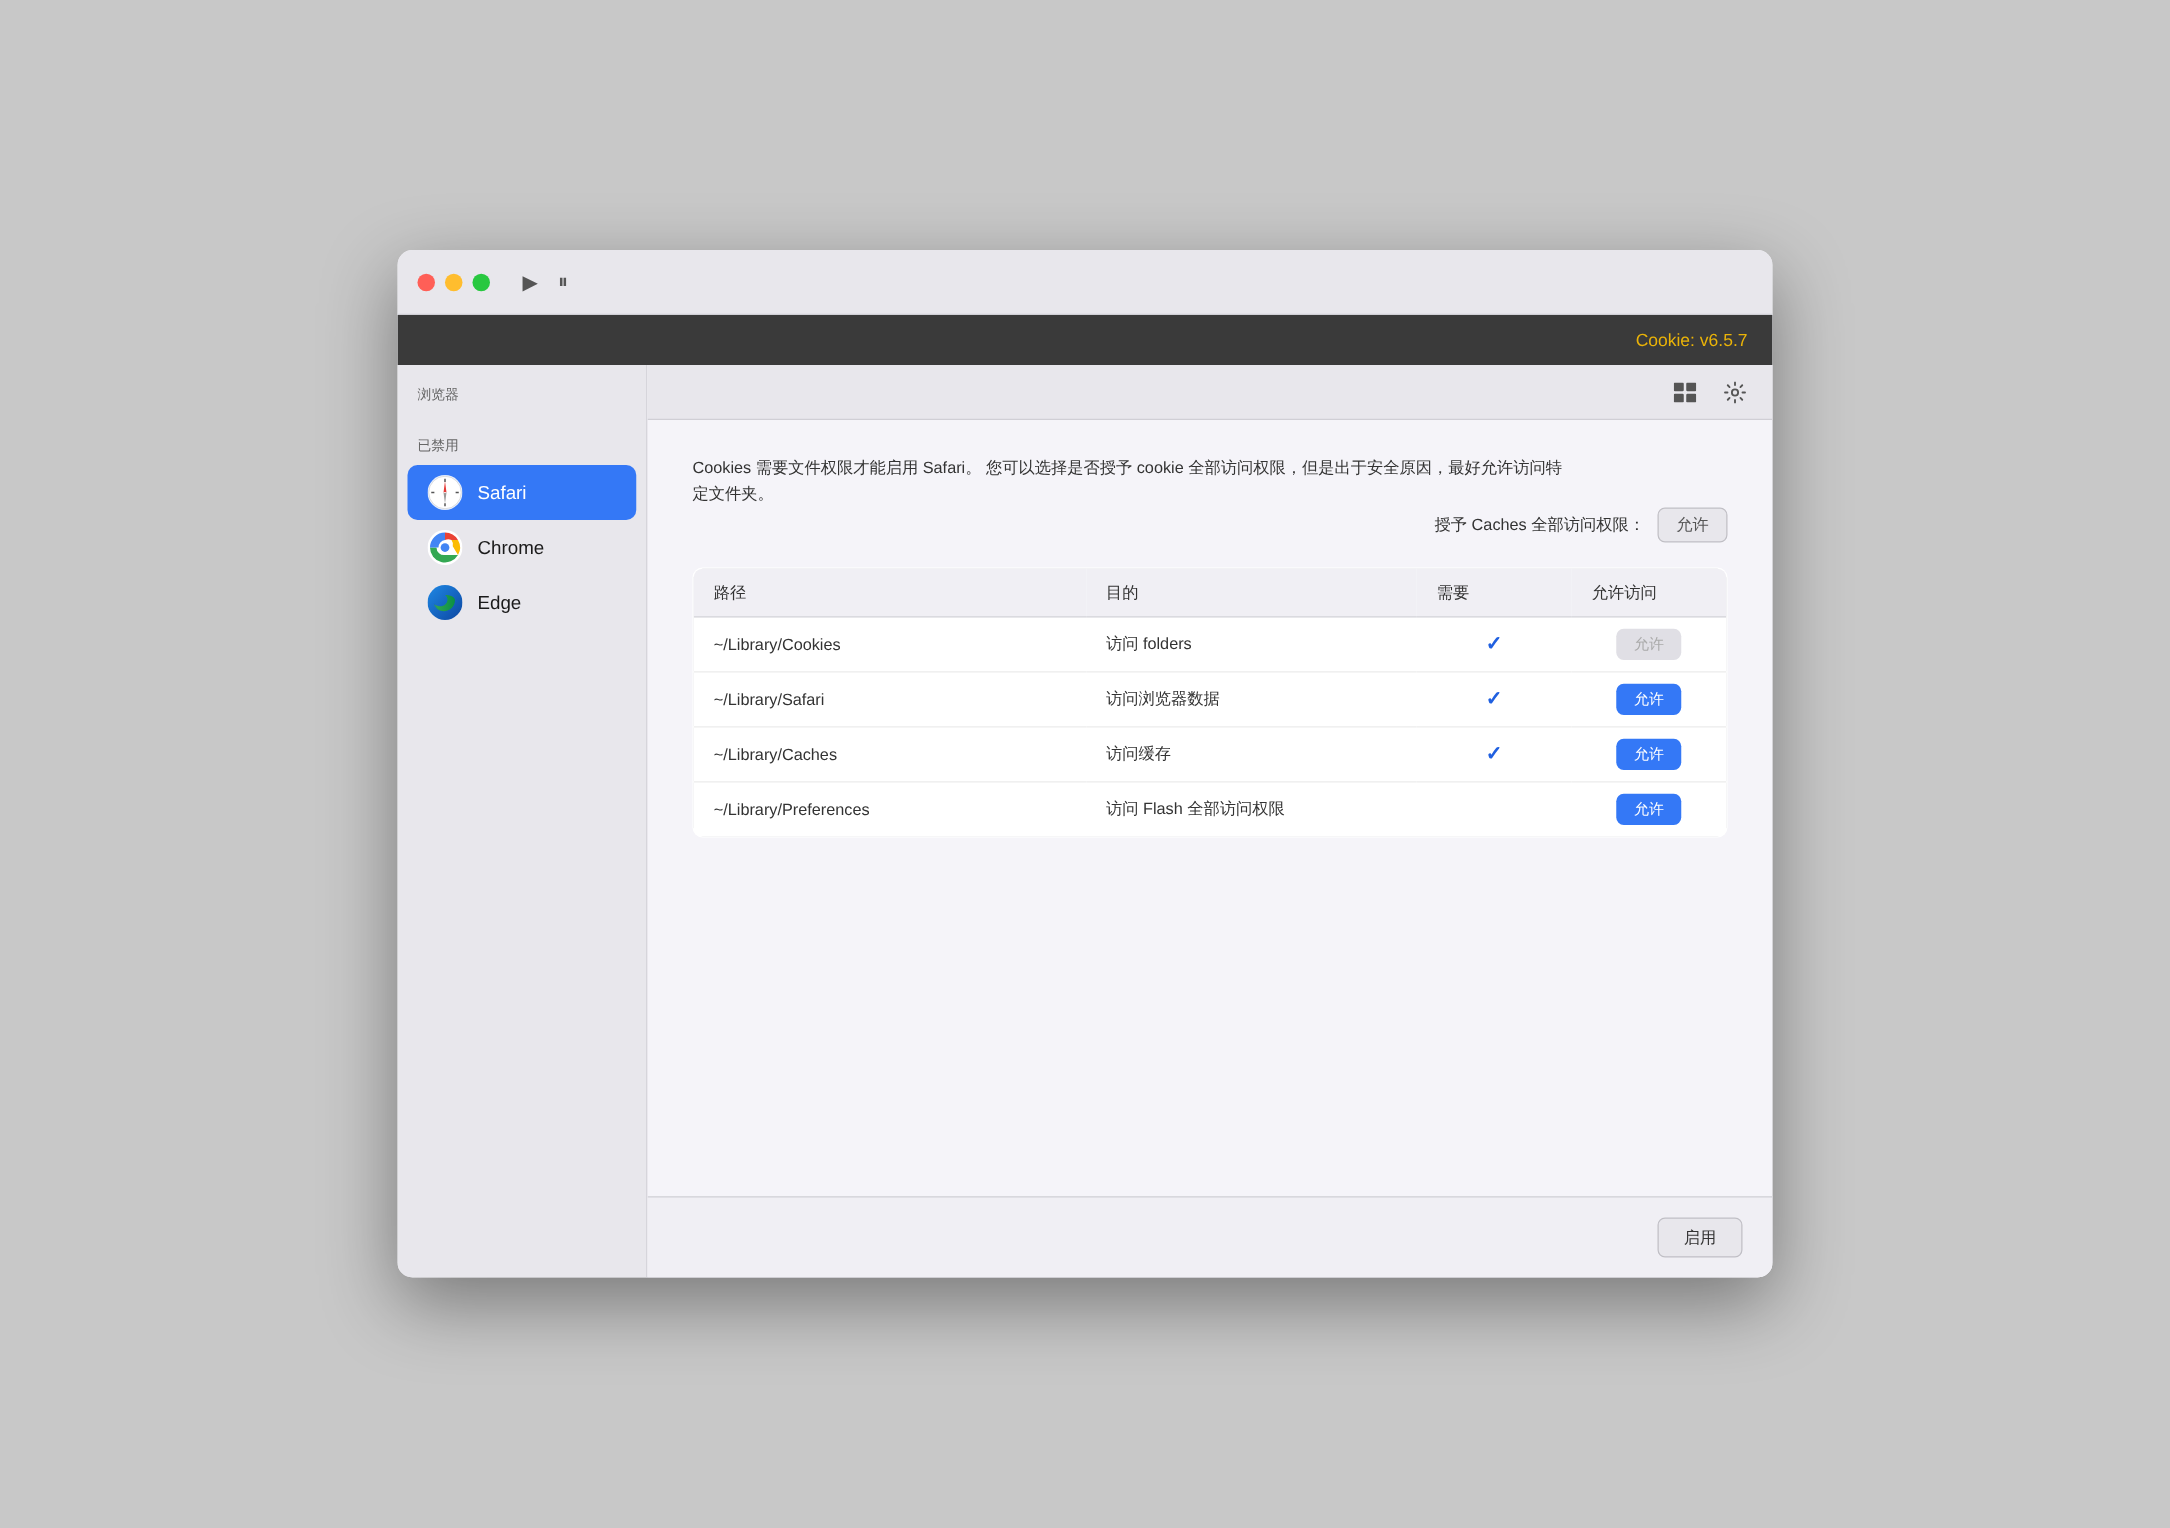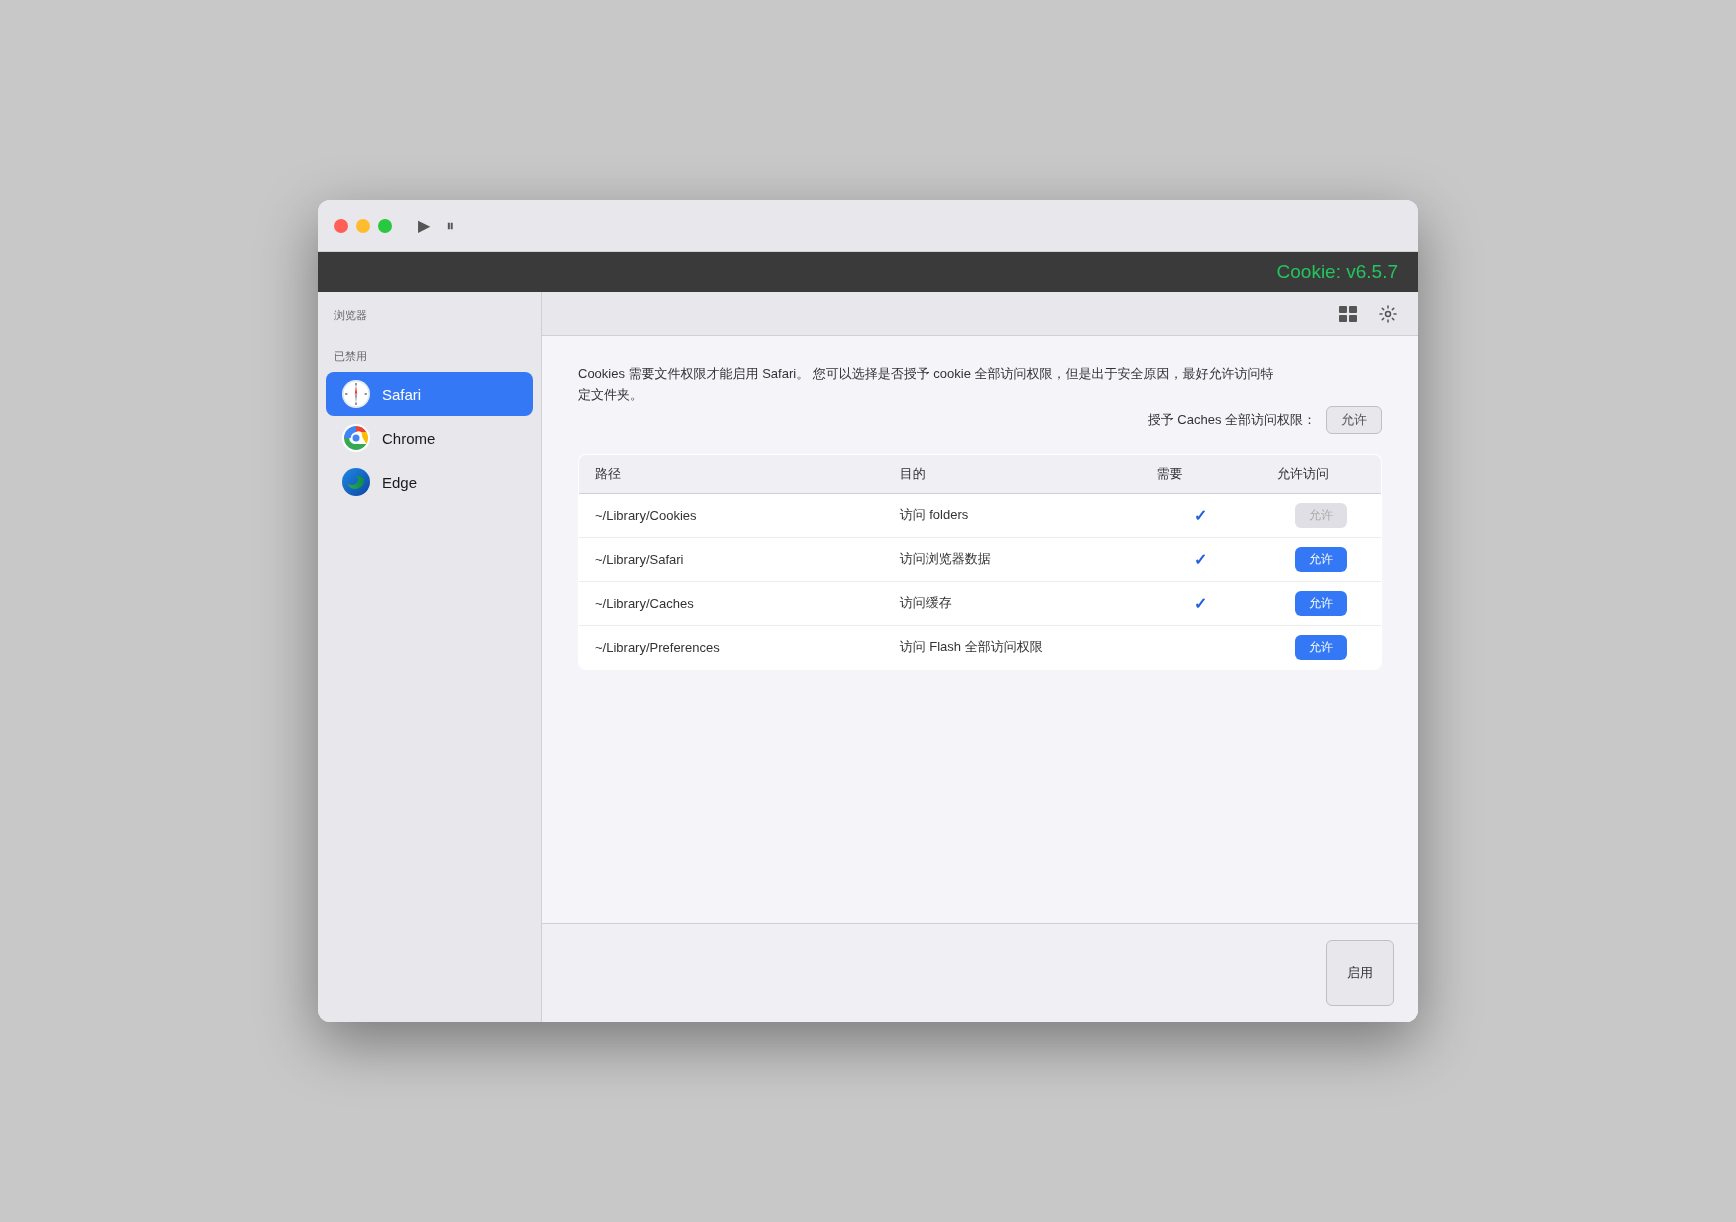--- a/index.html
+++ b/index.html
@@ -61,33 +61,33 @@
     
     .app-header {
       background: #3a3a3a;
       height: 40px;
       display: flex;
       align-items: center;
       justify-content: flex-end;
       padding: 0 20px;
     }
     .app-title {
-      color: #22c55e;
-      font-size: 19px;
+      color: #eab308;
+      font-size: 14px;
     }
 
     
     .main-layout {
       display: flex;
       height: 730px;
     }
 
     
     .sidebar {
-      width: 224px;
+      width: 200px;
       background: #e8e7ec;
       border-right: 1px solid #d0cfd5;
       padding: 16px 0;
       flex-shrink: 0;
     }
     .sidebar-section-label {
       font-size: 11px;
       color: #666;
       padding: 0 16px 8px 16px;
       font-weight: 500;
@@ -257,21 +257,21 @@
       display: flex;
       justify-content: flex-end;
       padding: 16px 24px;
       border-top: 1px solid #d0cfd5;
       background: #f0eff4;
     }
     .btn-enable {
       background: #e8e7ec;
       border: 1px solid #c0bfc5;
       border-radius: 6px;
-      padding: 23px 20px;
+      padding: 6px 20px;
       font-size: 13px;
       color: #333;
       cursor: pointer;
     }
 
     
     .chrome-icon-svg {
       width: 28px;
       height: 28px;
     }

